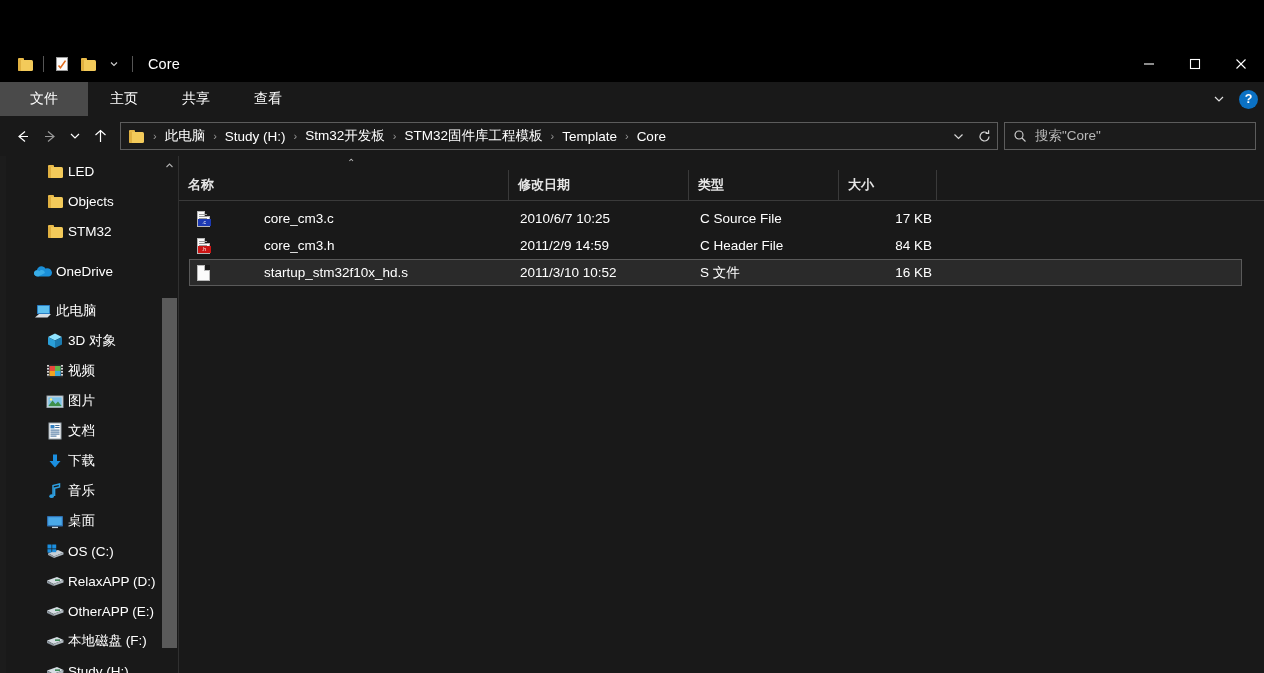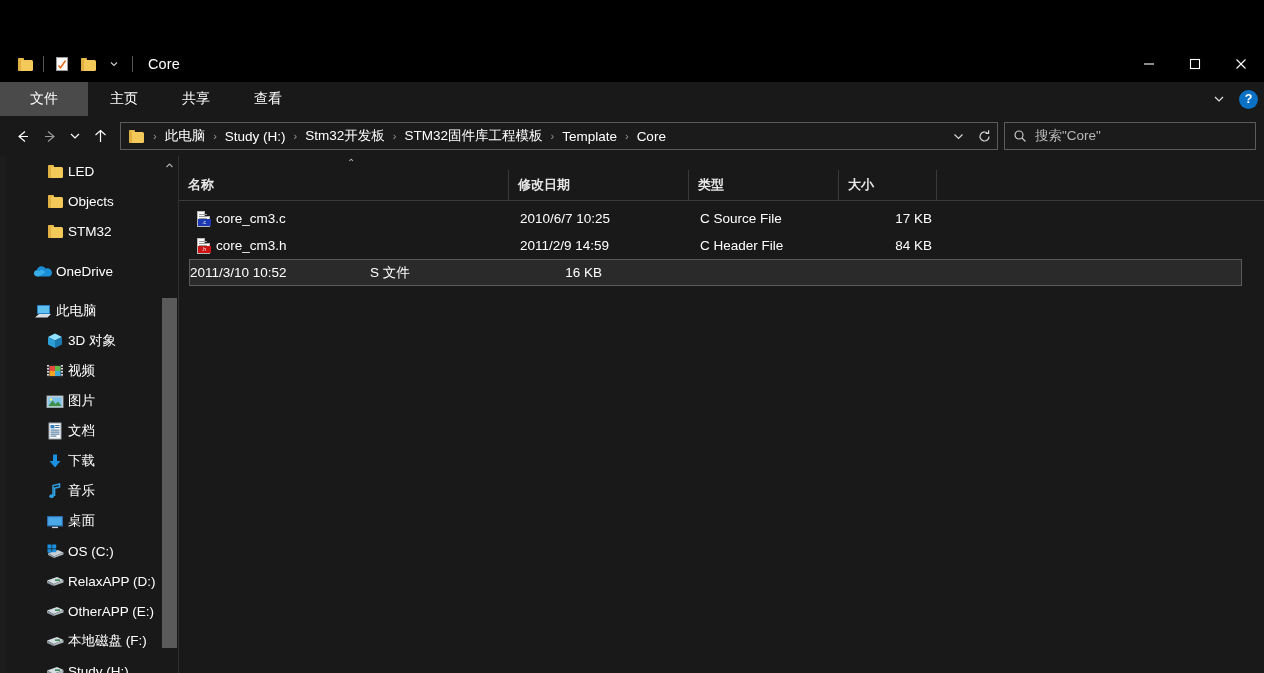--- a/index.html
+++ b/index.html
@@ -353,21 +353,21 @@
     border: 1px solid #5a5a5a;
   }
   .cell {
     box-sizing: border-box;
     padding-left: 0px;
     display: flex;
     align-items: center;
     overflow: hidden;
     white-space: nowrap;
   }
-  .cell-name { width: 330px; flex: 0 0 330px; padding-left: 0; }
+  .cell-name { width: 330px; flex: 0 0 330px; padding-left: 0; gap: 48px; }
   .cell-date { width: 180px; flex: 0 0 180px; }
   .cell-type { width: 150px; flex: 0 0 150px; }
   .cell-size { width: 88px;  flex: 0 0 88px; justify-content: flex-end; padding-right: 6px; }
   .file-ico {
     width: 26px;
     flex: 0 0 26px;
     display: flex; align-items: center; justify-content: center;
   }
 
   
@@ -860,20 +860,28 @@
               </span>
             </span>
             <span>core_cm3.h</span>
           </div>
           <div class="cell cell-date">2011/2/9 14:59</div>
           <div class="cell cell-type">C Header File</div>
           <div class="cell cell-size">84 KB</div>
         </div>
 
         <div class="row selected">
+          <div class="cell cell-name">
+            <span class="file-ico">
+              <span class="doc">
+                  <span class="fold"></span>
+                </span>
+            </span>
+            <span>startup_stm32f10x_hd.s</span>
+          </div>
           <div class="cell cell-date">2011/3/10 10:52</div>
           <div class="cell cell-type">S 文件</div>
           <div class="cell cell-size">16 KB</div>
         </div>
 
       </div>
     </div>
   </div>
 
   <div class="statusbar">

